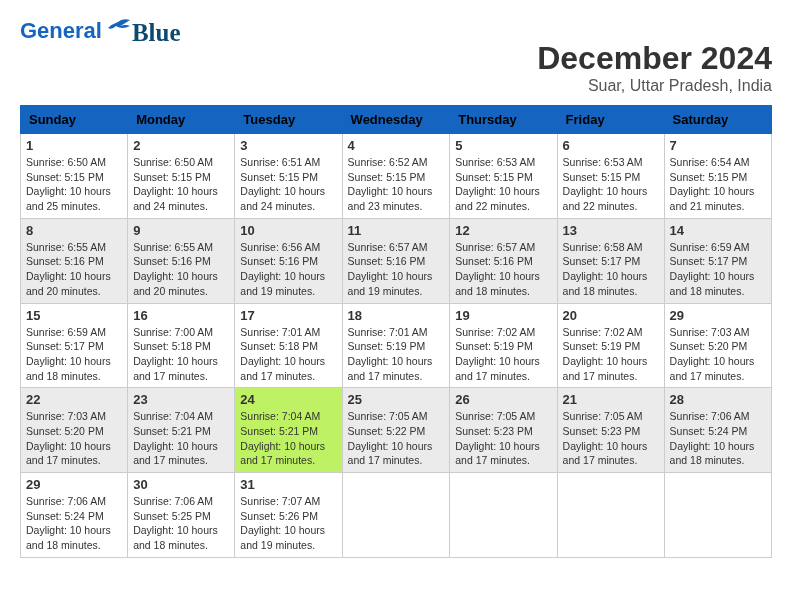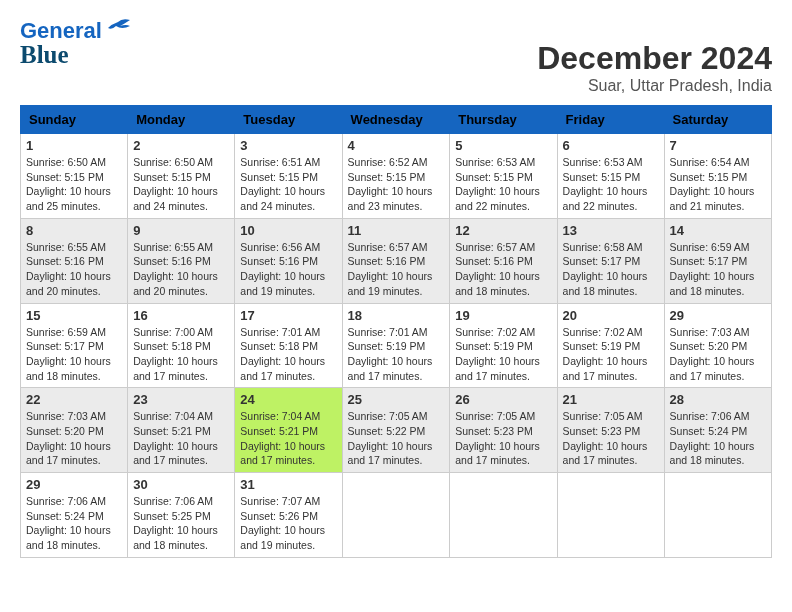--- a/index.html
+++ b/index.html
@@ -11,21 +11,21 @@
       padding: 20px;
     }
     .header {
       display: flex;
       justify-content: space-between;
       align-items: flex-start;
       margin-bottom: 10px;
     }
     .logo {
       display: flex;
-      flex-direction: column;
+      flex-direction: row;
       align-items: flex-start;
     }
     .logo-text {
       font-size: 22px;
       font-weight: bold;
       color: #333;
       line-height: 1;
     }
     .logo-text span { color: #1565c0; }
     .title-section {

